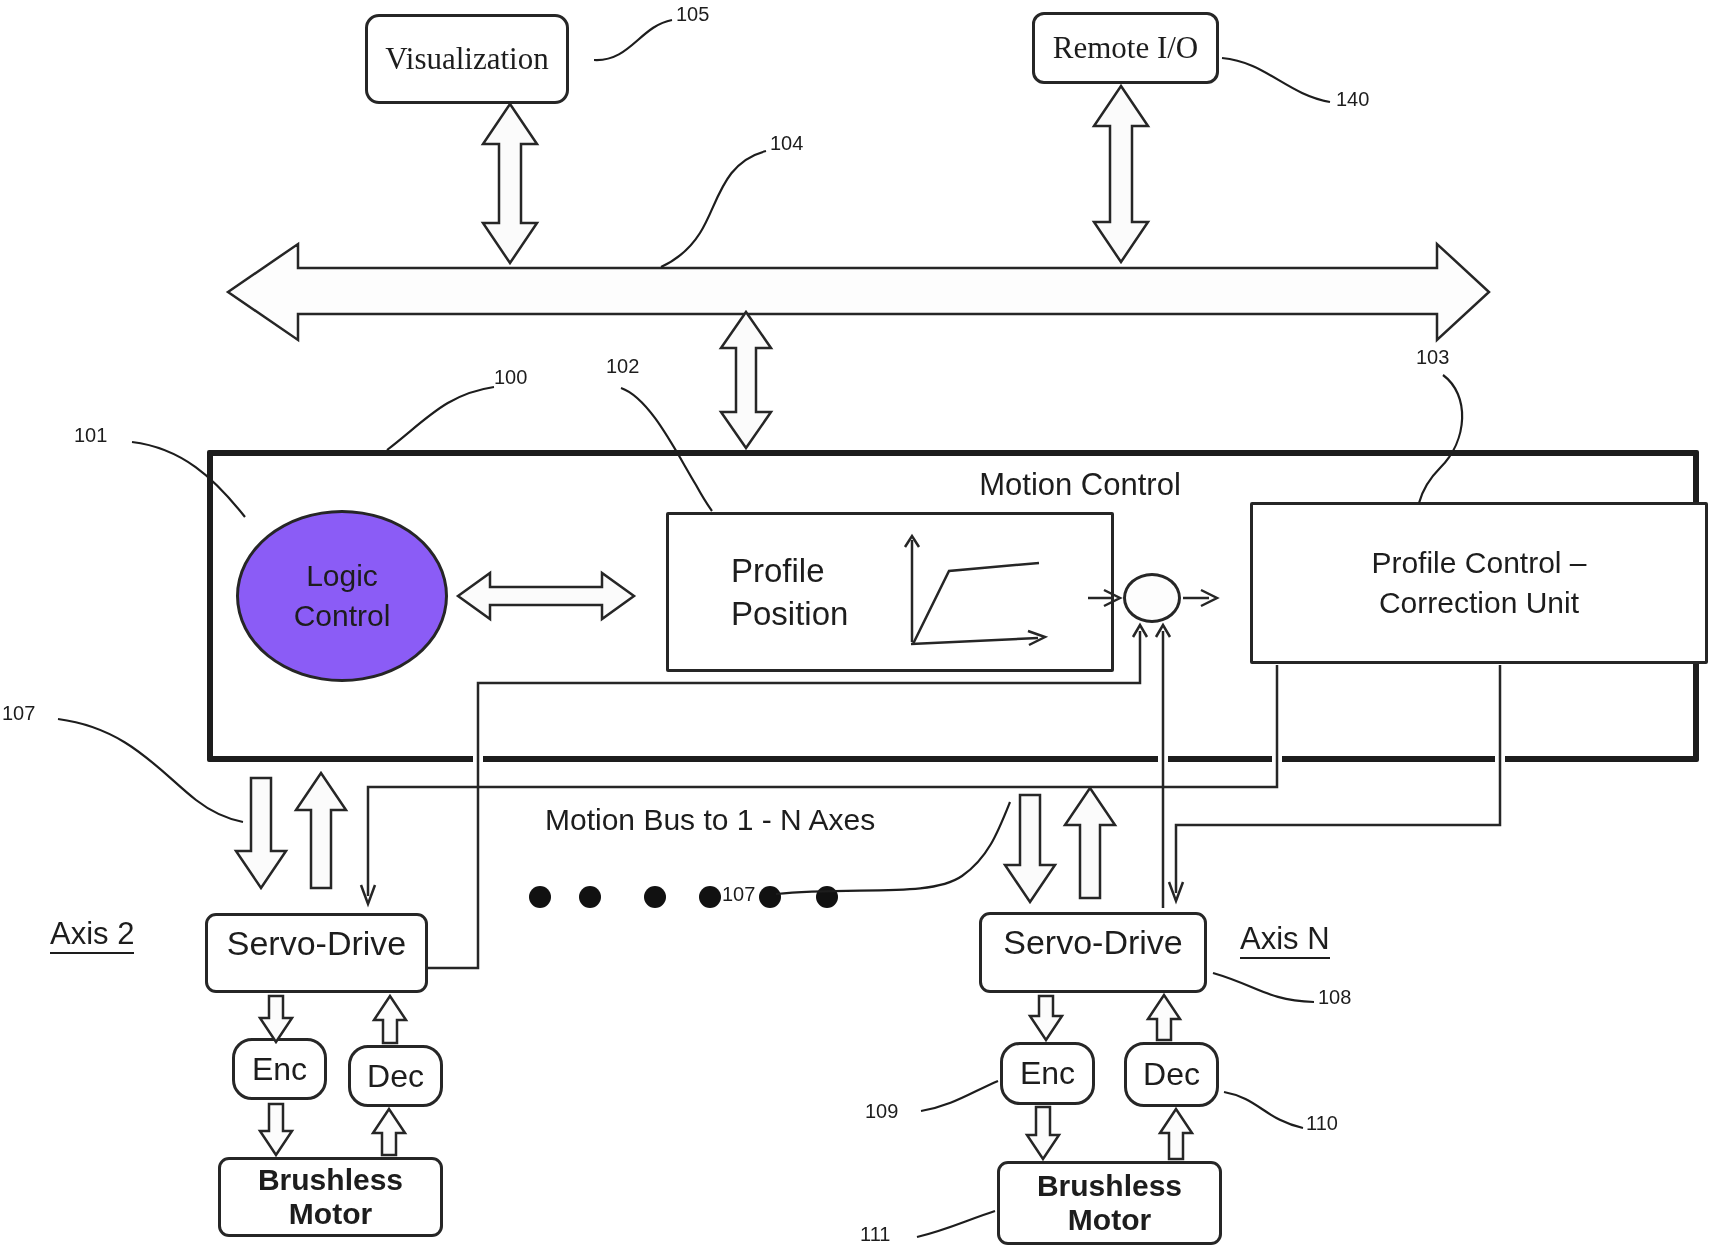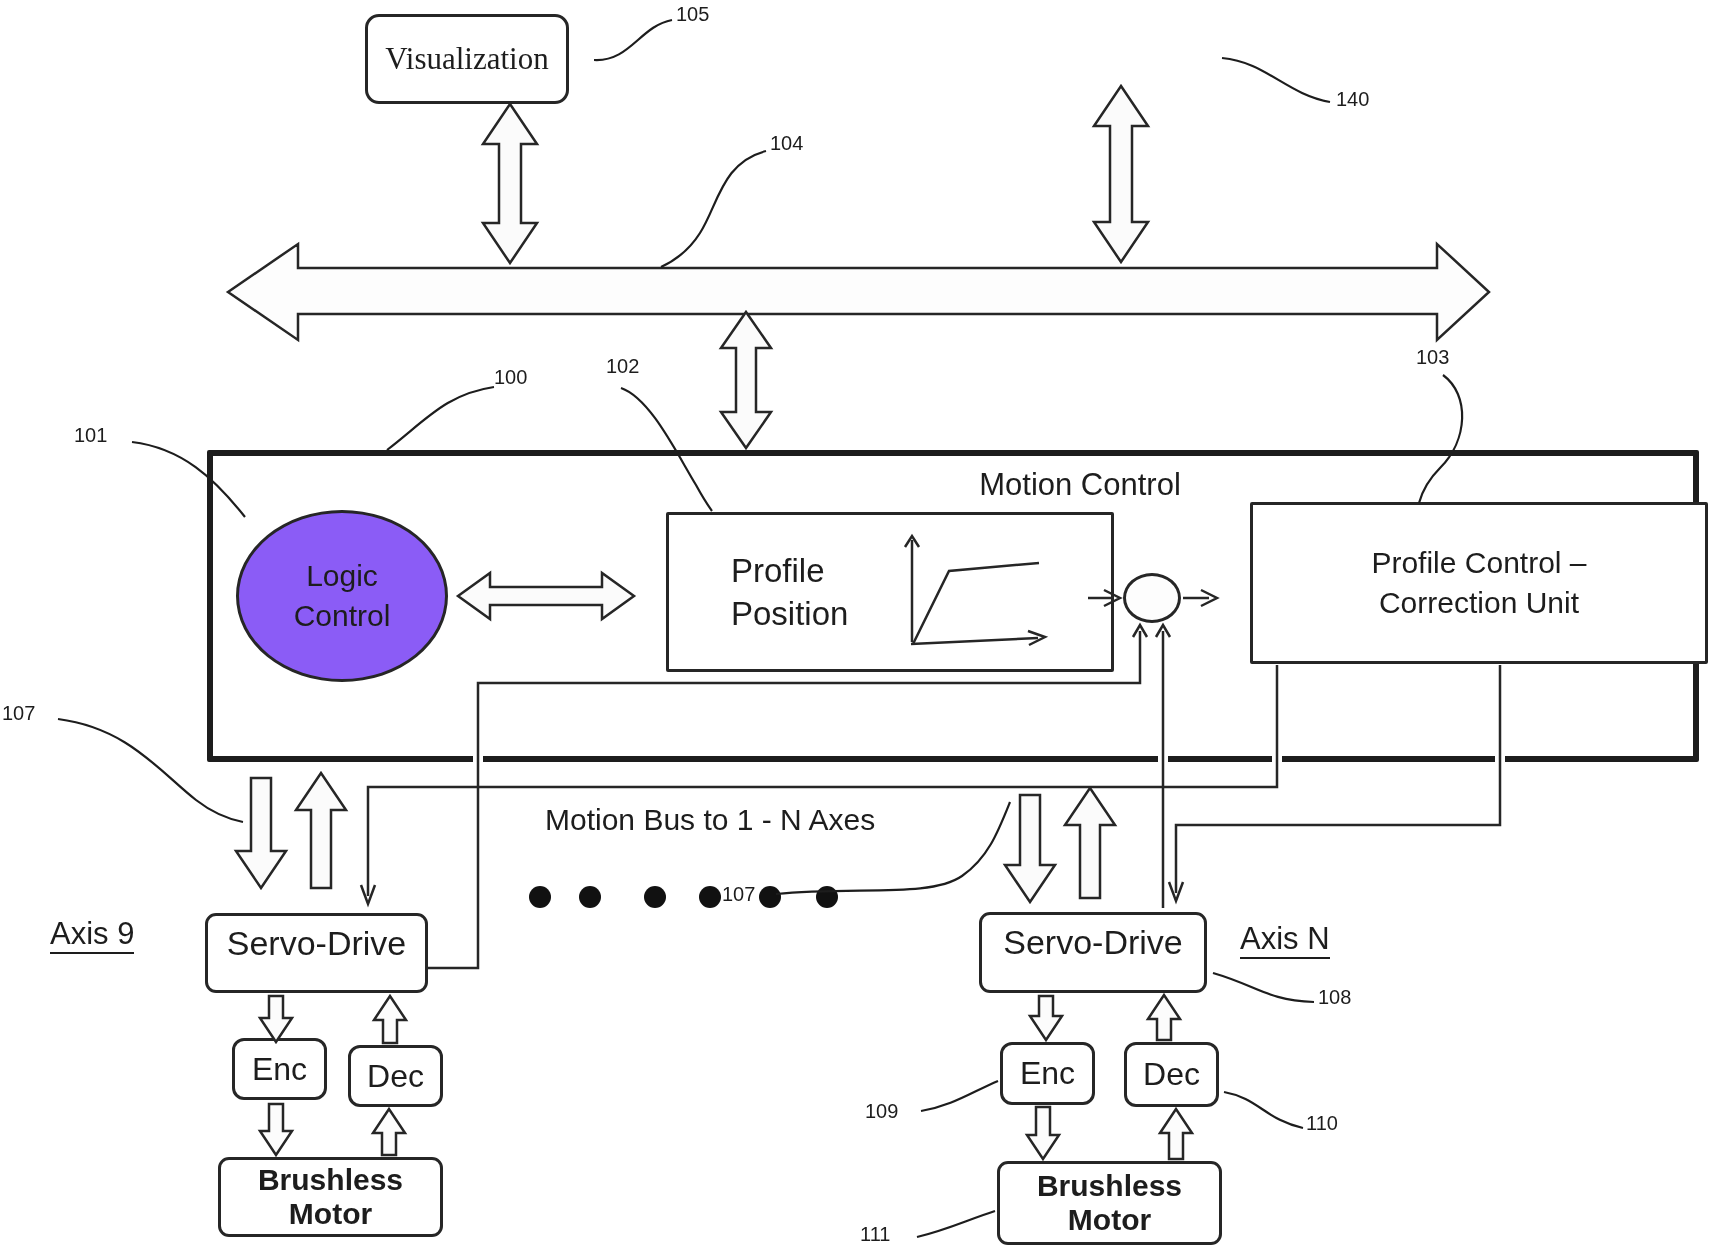--- a/index.html
+++ b/index.html
@@ -8,21 +8,21 @@
     font-family:"Liberation Sans", sans-serif;color:#1d1d1d;
   }
   
   .node{
     position:absolute;box-sizing:border-box;border:3px solid #262626;background:#ffffff;
     display:flex;align-items:center;justify-content:center;text-align:center;
   }
   .serifbox{font-family:"Liberation Serif", serif;font-size:31px;border-radius:14px;}
   .sq{border-radius:2px;margin-left:28px;}
   .rnd{border-radius:11px;}
-  .rnd-sm{border-radius:12px;}
+  .rnd-sm{border-radius:20px;}
   .motion-frame{
     position:absolute;box-sizing:border-box;border:6px solid #1d1d1d;background:transparent;border-radius:2px;
   }
   .ellipse{
     position:absolute;box-sizing:border-box;border:3px solid #262626;border-radius:50%;background:#8b5cf6;
     display:flex;align-items:center;justify-content:center;text-align:center;
   }
   .sumcircle{
     position:absolute;box-sizing:border-box;border:3px solid #262626;border-radius:50%;background:#fdfdfd;
   }
@@ -41,20 +41,23 @@
 </style>
 </head>
 <body>
 
 <div class="canvas">
 
   <div class="node serifbox boxlayer" style="left:365px;top:14px;width:204px;height:90px;">
     <span>Visualization</span>
   </div>
 
+  <div class="node serifbox boxlayer" style="left:1032px;top:12px;width:187px;height:72px;border-radius:12px;">
+    <span>Remote I/O</span>
+  </div>
 
   <div class="lbl f29 boxlayer" style="left:788px;top:276px;width:230px;text-align:center;">Network - FieldBus</div>
 
   <div class="motion-frame boxlayer" style="left:207px;top:450px;width:1492px;height:312px;"></div>
 
   <div class="lbl f31 boxlayer" style="left:935px;top:467px;width:290px;text-align:center;">Motion Control</div>
 
   <div class="ellipse boxlayer" style="left:236px;top:510px;width:212px;height:172px;">
     <div class="f30 two">
       <div>Logic</div>
@@ -73,21 +76,21 @@
 
   <div class="node sq boxlayer" style="left:1222px;top:502px;width:458px;height:162px;">
     <div class="f30 two">
       <div>Profile Control –</div>
       <div>Correction Unit</div>
     </div>
   </div>
 
   <div class="lbl f30 boxlayer" style="left:545px;top:803px;width:330px;text-align:center;">Motion Bus to 1 - N Axes</div>
 
-  <div class="lbl f31 boxlayer" style="left:50px;top:916px;"><span class="underline">Axis 9</span></div>
+  <div class="lbl f31 boxlayer" style="left:50px;top:916px;"><span class="underline">Axis 2</span></div>
 
   <div class="node rnd boxlayer servo-inner" style="left:205px;top:913px;width:223px;height:80px;">
     <span class="servo-text">Servo-Drive</span>
   </div>
 
   <div class="node rnd-sm boxlayer" style="left:232px;top:1038px;width:95px;height:62px;">
     <span class="encdec-text">Enc</span>
   </div>
 
   <div class="node rnd-sm boxlayer" style="left:348px;top:1045px;width:95px;height:62px;">

